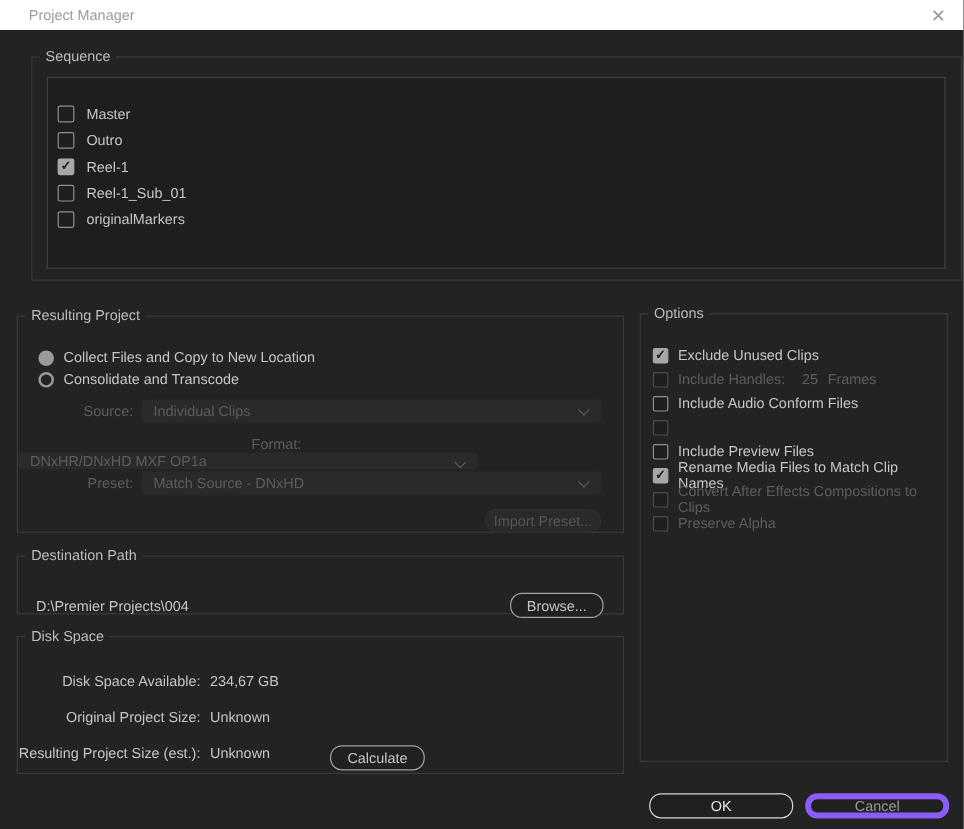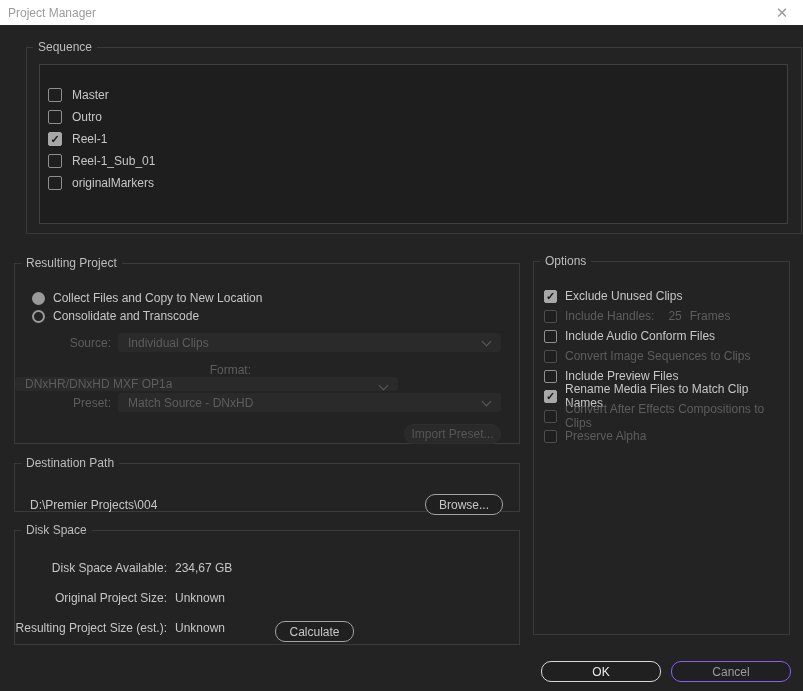--- a/index.html
+++ b/index.html
@@ -3,21 +3,21 @@
 <meta charset="utf-8">
 <style>
   * { margin:0; padding:0; box-sizing:border-box; }
   html,body { width:803px; height:691px; }
   body { font-family:"Liberation Sans", sans-serif; font-size:12px; }
 
   .dialog { position:relative; width:803px; height:691px; background:#232323; overflow:hidden; }
 
   
   .titlebar { position:absolute; top:0; left:0; width:803px; height:25px; background:#ffffff; display:flex; align-items:center; }
-  .titlebar .title { margin-left:8px; color:#9b9b9b; font-size:12px; }
+  .titlebar .title { margin-left:24px; color:#9b9b9b; font-size:12px; }
   .titlebar .close { position:absolute; right:10px; top:0; height:25px; width:22px; display:flex; align-items:center; justify-content:center; color:#9b9b9b; font-size:15px; cursor:default; }
 
   
   fieldset { position:absolute; border:1px solid #3a3a3a; background:transparent; }
   legend { margin-left:6px; padding:0 5px; color:#bdbdbd; font-size:12px; }
 
   .fs-sequence   { left:14px;  top:40px;  width:776px; height:194px;margin-left:12px; }
   .fs-resulting  { left:14px;  top:256px; width:506px; height:188px; }
   .fs-options    { left:533px; top:254px; width:257px; height:381px; }
   .fs-destination{ left:14px;  top:456px; width:506px; height:56px;  }
@@ -48,21 +48,21 @@
   .field-label { display:inline-block; width:96px; text-align:right; color:#5d5d5d; margin-right:7px; }
   .dropdown { position:relative; width:383px; height:19px; background:#2a2a2a; border-radius:3px; display:flex; align-items:center; padding:0 24px 0 10px; }
   .dd-value { color:#5d5d5d; white-space:nowrap; overflow:hidden; }
   .chev { position:absolute; right:11px; top:5px; width:7px; height:7px; border-right:1px solid #5d5d5d; border-bottom:1px solid #5d5d5d; transform:rotate(45deg); }
 
   
   .pill-btn { position:absolute; border-radius:10px; background:#202020; display:flex; align-items:center; justify-content:center; font-size:12px; cursor:default; }
   .btn-disabled { background:#2a2a2a; border:1px solid #2e2e2e; color:#565656; }
   .btn-normal { border:1px solid #a2a2a2; color:#c6c6c6; }
   .btn-primary { border:1px solid #d9d9d9; color:#e8e8e8; }
-  .btn-dim { border:1px solid #8b5cf6; color:#9a9a9a; }
+  .btn-dim { border:5px solid #8b5cf6; color:#9a9a9a; }
 
   .btn-import   { left:389px; top:154px; width:97px; height:20px; }
   .btn-browse   { left:410px; top:24px;  width:78px; height:21px; }
   .btn-calc     { left:260px; top:84px;  width:79px; height:21px; }
   .btn-ok       { left:541px; top:661px; width:120px; height:21px; }
   .btn-cancel   { left:671px; top:661px; width:120px; height:21px; }
 
   
   .opt-row { position:absolute; left:10px; display:flex; align-items:center; gap:8px; height:18px; }
   .opt-extra { color:#5d5d5d; }
@@ -163,21 +163,20 @@
       <span class="lbl">Include Handles:</span>
       <span class="opt-extra opt-val">25</span>
       <span class="opt-extra">Frames</span>
     </div>
     <div class="opt-row row" style="top:59px;">
       <span class="cb cb-sm"></span>
       <span class="lbl">Include Audio Conform Files</span>
     </div>
     <div class="opt-row row disabled" style="top:79px;">
       <span class="cb cb-sm disabled"></span>
-      <span class="lbl">Convert Image Sequences to Clips</span>
     </div>
     <div class="opt-row row" style="top:99px;">
       <span class="cb cb-sm"></span>
       <span class="lbl">Include Preview Files</span>
     </div>
     <div class="opt-row row" style="top:119px;">
       <span class="cb cb-sm checked">
           <span class="check-glyph">✓</span>
         </span>
       <span class="lbl">Rename Media Files to Match Clip Names</span>

